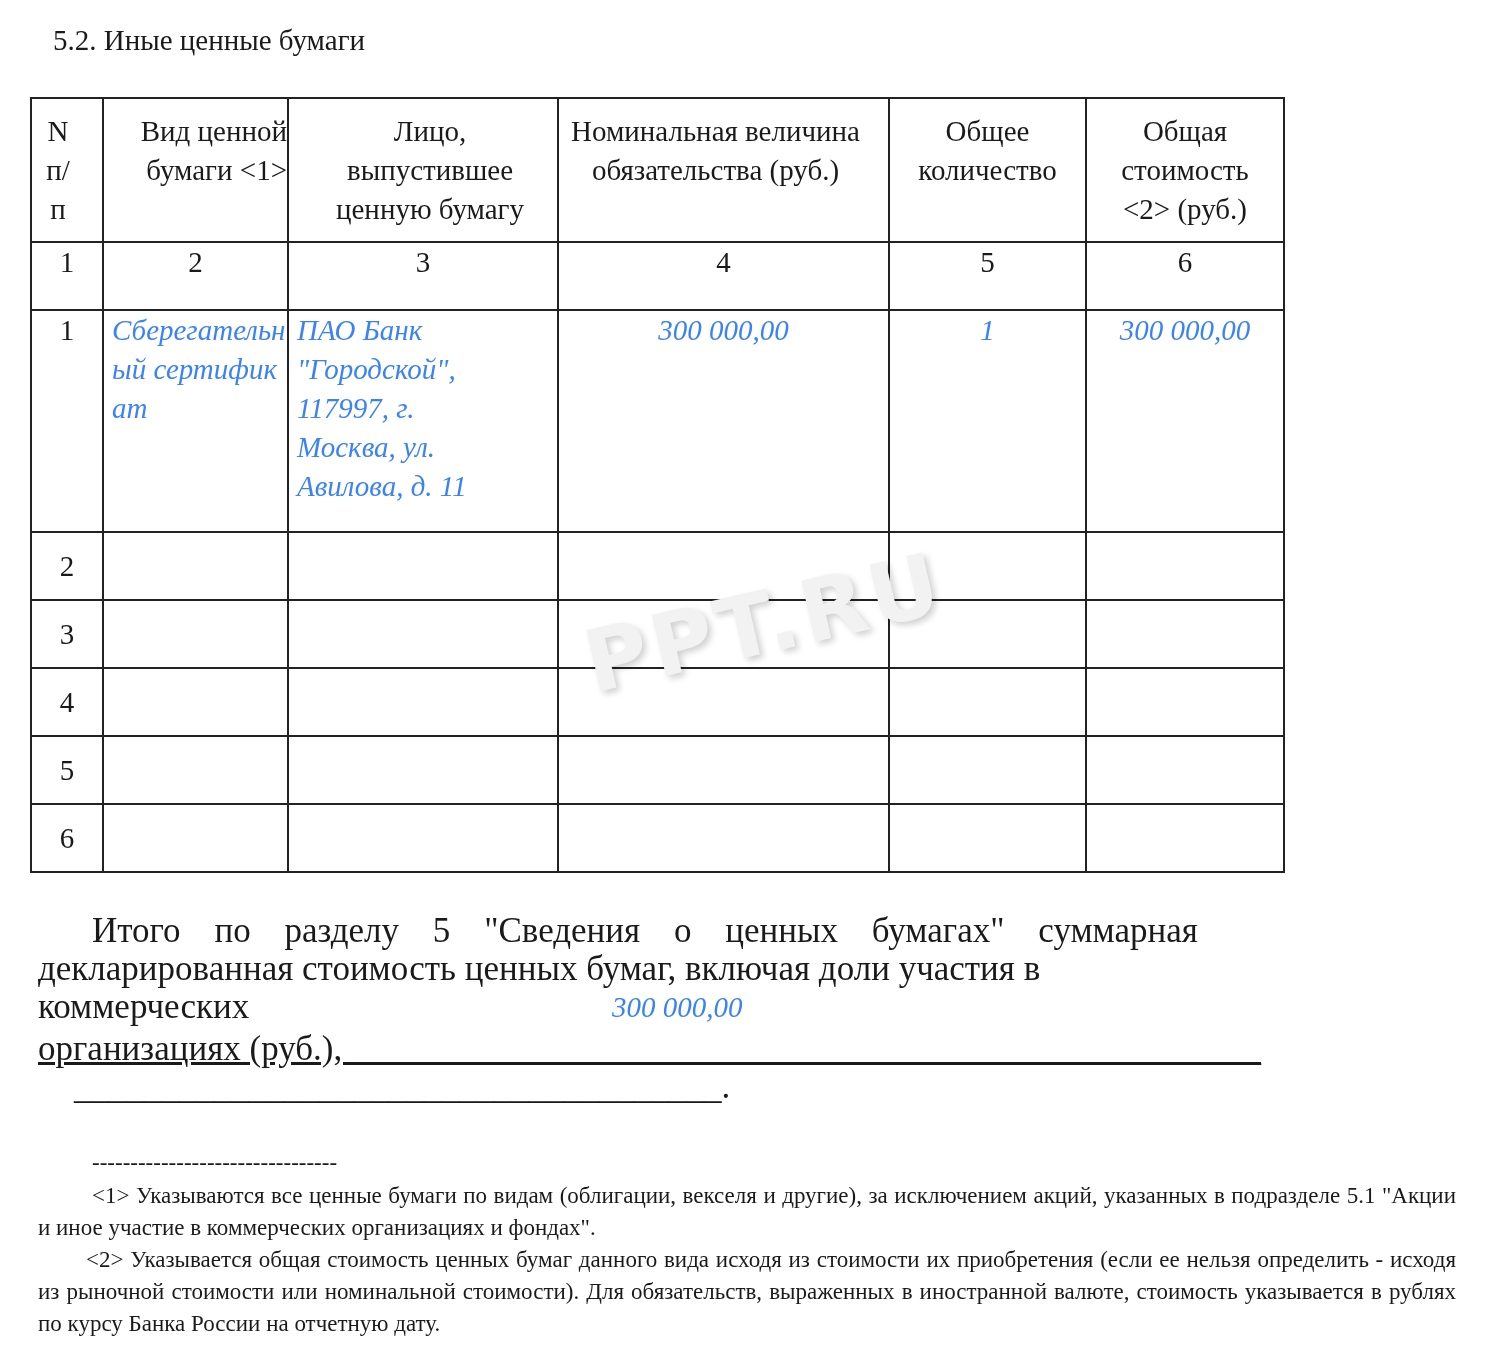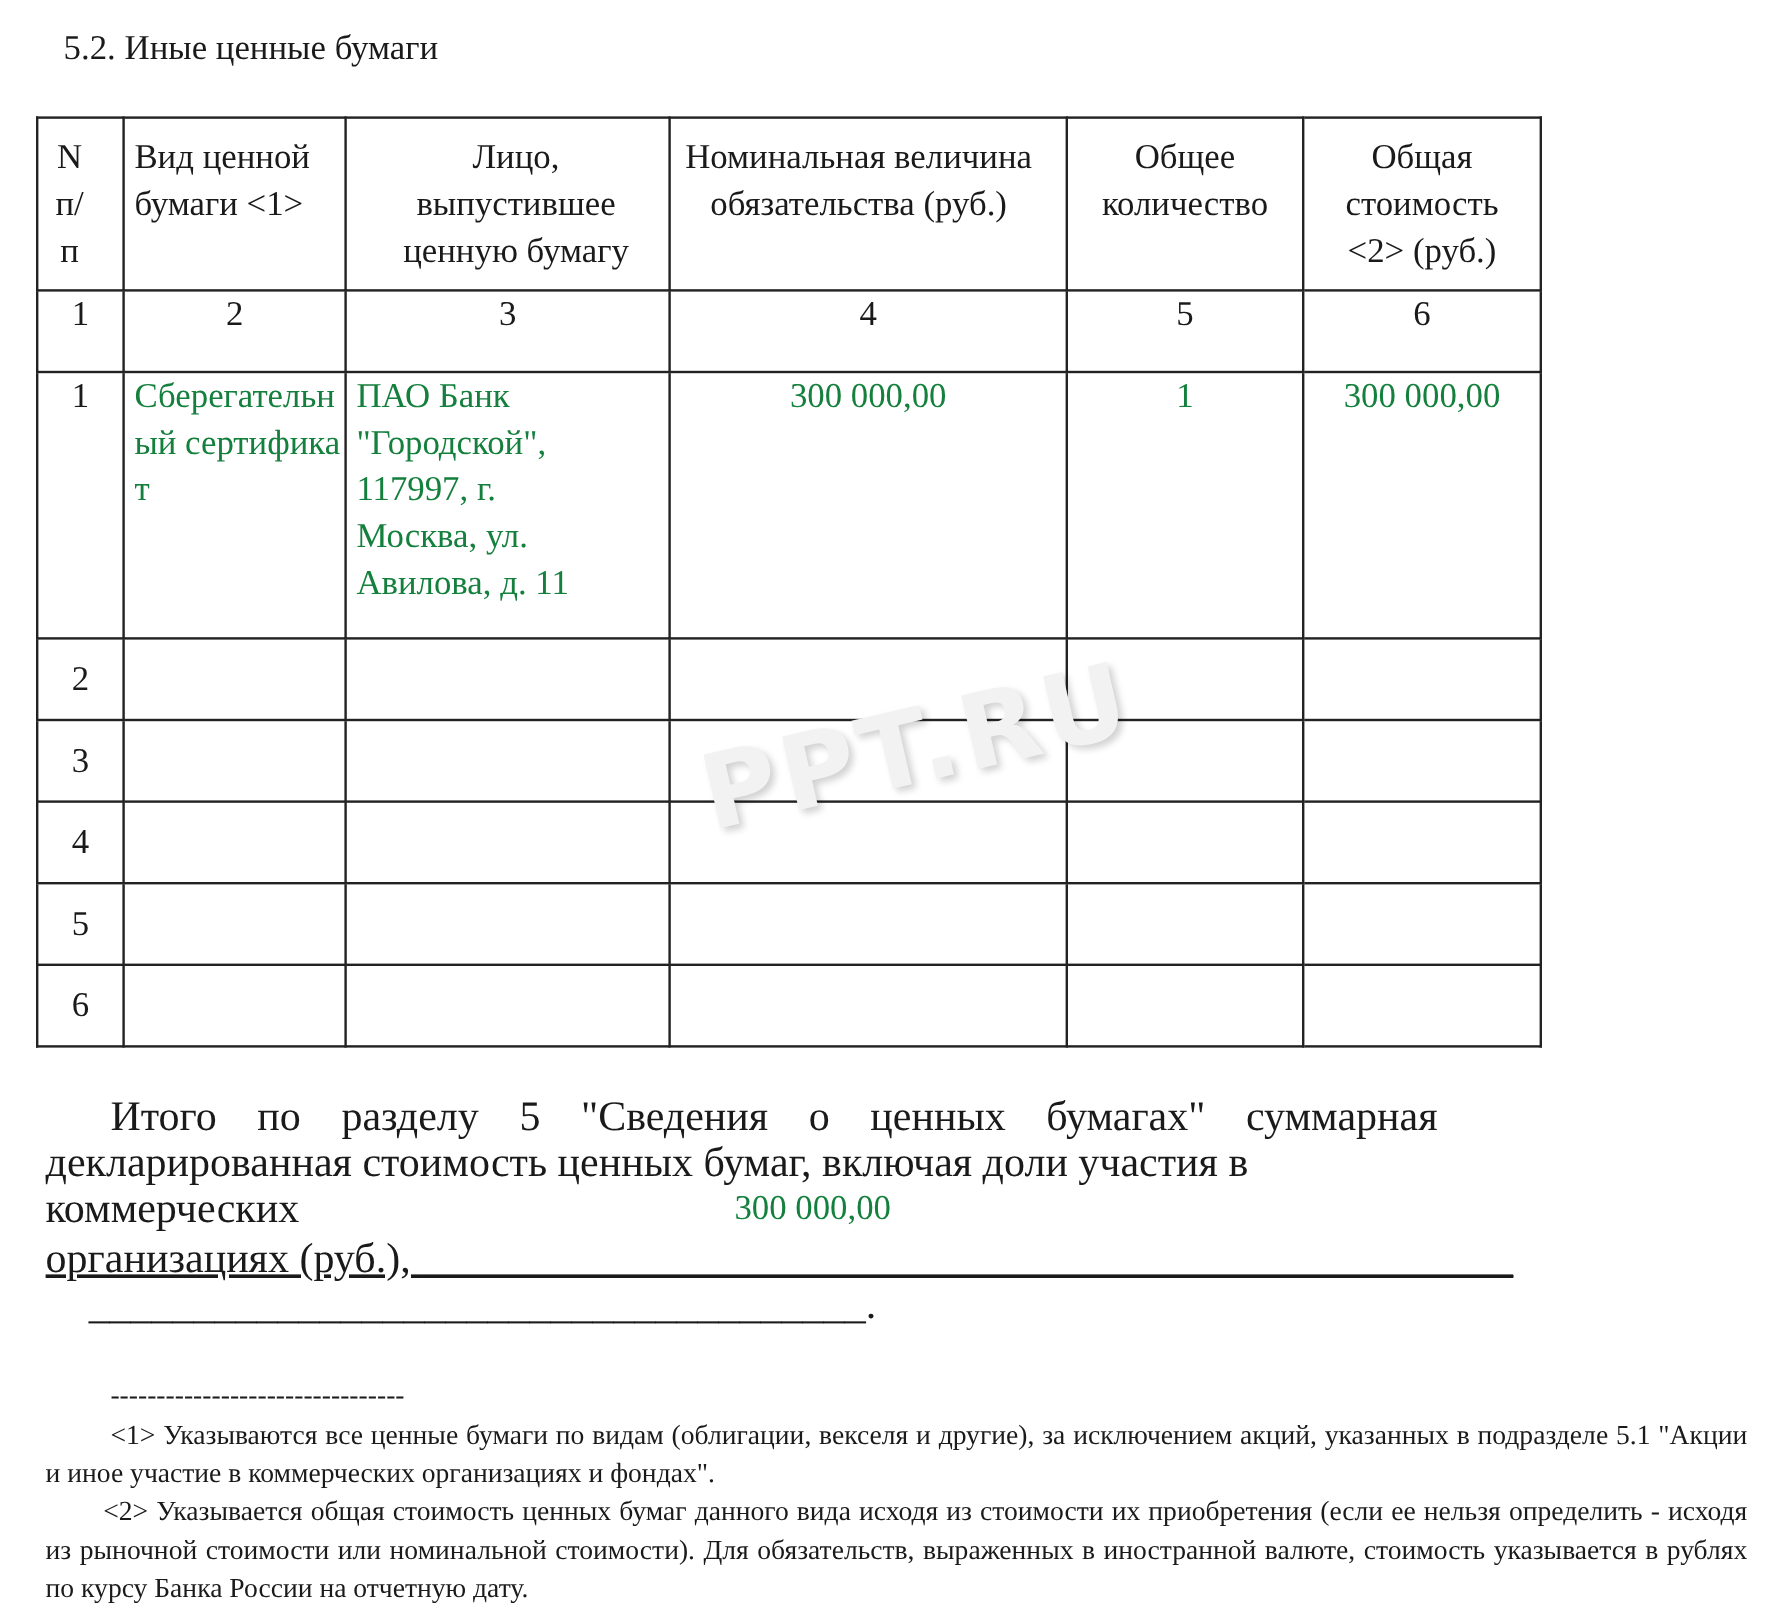--- a/index.html
+++ b/index.html
@@ -17,30 +17,30 @@
       border-collapse: collapse; table-layout: fixed;
       width: 1253px;
       font-size: 29px;
     }
     table.sec td, table.sec th {
       border: 2px solid #222;
       padding: 0; vertical-align: top; font-weight: normal;
       line-height: 39px;
     }
     table.sec th { padding-top: 13px; text-align: center; }
-    table.sec th.left { text-align: left; padding-left: 8px; }
+    table.sec th.left { text-align: right; padding-left: 8px; }
     .hdr-row { height: 144px; }
     .num-row { height: 68px; }
     .num-row td { text-align: center; vertical-align: middle; }
     .data-row-1 { height: 222px; }
     .data-row-1 td { padding-top: 16px; }
     .empty-row { height: 68px; }
     .empty-row td.n { text-align: center; vertical-align: middle; }
     td.n { text-align: center; }
-    .red { color: #15803d; }
+    .red { color: #3b82f6; font-style: italic; }
     td.lft { text-align: left; padding-left: 8px !important; }
     td.ctr { text-align: center; }
 
     .watermark {
       position: absolute; left: 575px; top: 615px;
       font-family: "DejaVu Sans", sans-serif; font-weight: bold;
       font-size: 86px; color: #f2f2f2; letter-spacing: 4px;
       transform: rotate(-13deg); transform-origin: left top;
       text-shadow: 3px 4px 6px rgba(0,0,0,0.18);
       pointer-events: none; white-space: nowrap;

